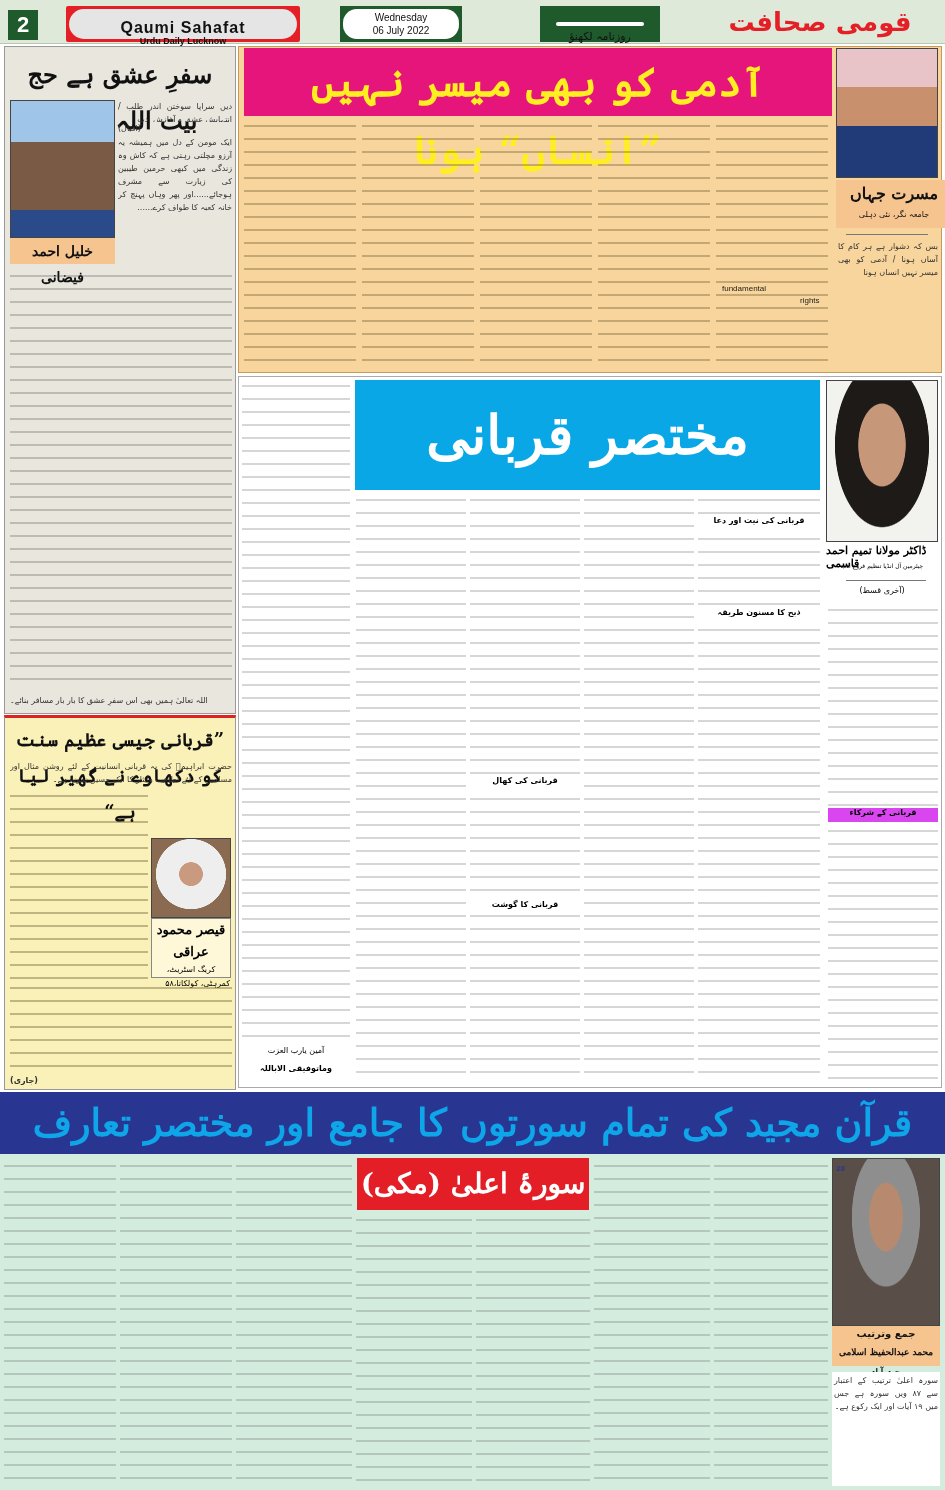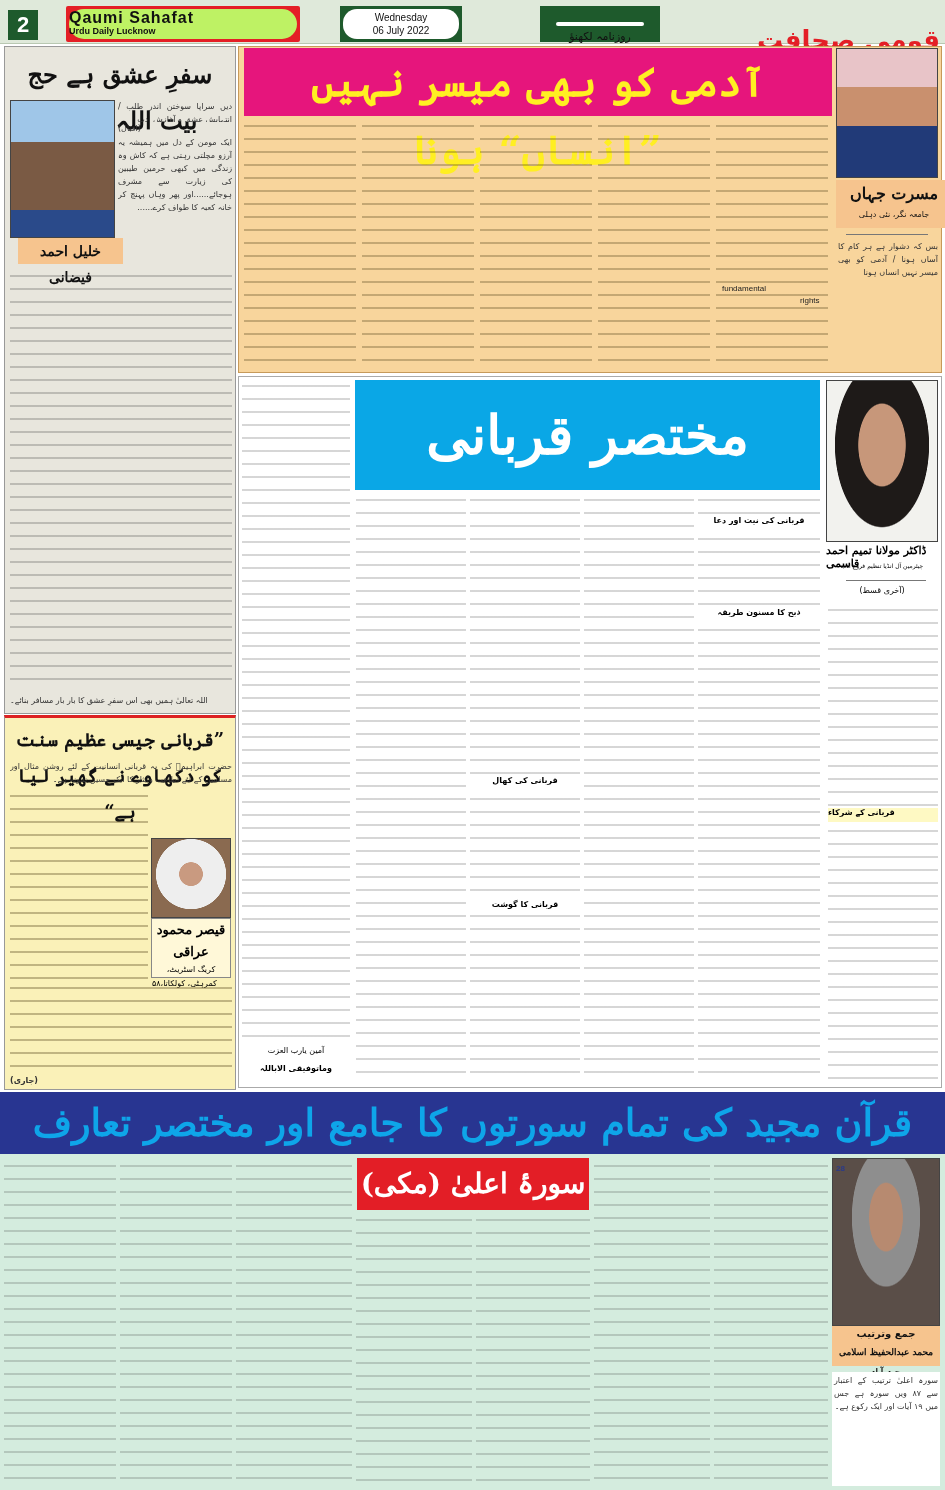--- a/index.html
+++ b/index.html
@@ -2,28 +2,28 @@
 <html><head>
 <meta charset="utf-8">
 <style>
 *{box-sizing:border-box;margin:0;padding:0}
 body{width:945px;height:1490px;background:#fff;font-family:"DejaVu Sans",sans-serif;position:relative;overflow:hidden}
 .abs{position:absolute}
 
 .mast{left:0;top:0;width:945px;height:44px;background:#dfe9da;border-bottom:1px solid #b9c8b2}
 .pgnum{left:8px;top:10px;width:30px;height:30px;background:#1e5a2c;color:#fff;font:bold 22px "Liberation Sans",sans-serif;text-align:center;line-height:30px}
 .brandbox{left:66px;top:6px;width:234px;height:36px;background:#e41f26;border-radius:2px;padding:3px}
-.brandin{width:100%;height:100%;background:#bef264;border-radius:15px;padding-top:1px}
+.brandin{width:100%;height:100%;background:#e5e5e5;border-radius:15px;text-align:center;padding-top:11px}
 .brand-t{font:bold 16px "Liberation Sans",sans-serif;color:#111;letter-spacing:1px;line-height:16px}
 .brand-s{font:bold 9px "Liberation Sans",sans-serif;color:#111;line-height:11px}
 .datebox{left:340px;top:6px;width:122px;height:36px;background:#1e5a2c;padding:3px}
 .datein{width:100%;height:100%;background:#fff;border-radius:14px;text-align:center;font:10px "Liberation Sans",sans-serif;color:#111;line-height:13px;padding-top:2px}
 .urdubox{left:540px;top:6px;width:120px;height:36px;background:#1e5a2c;padding:16px}
 .urduin{width:100%;height:100%;background:#fff;border-radius:14px;text-align:center;font:11px "DejaVu Sans",sans-serif;line-height:30px;color:#111}
-.urdutitle{left:700px;top:20px;width:240px;height:40px;color:#e41f26;font:bold 26px "DejaVu Sans",sans-serif;text-align:right;line-height:40px;direction:rtl}
+.urdutitle{left:700px;top:2px;width:240px;height:40px;color:#e41f26;font:bold 26px "DejaVu Sans",sans-serif;text-align:center;line-height:40px;direction:rtl}
 
 .sec-left-top{left:4px;top:46px;width:232px;height:668px;background:#e8e6dd;border:1px solid #999}
 .sec-left-mid{left:4px;top:715px;width:232px;height:375px;background:#faf1b8;border:1px solid #999;border-top:3px solid #d22}
 .sec-article1{left:238px;top:46px;width:704px;height:327px;background:#f8d59c;border:1px solid #c79a5a}
 .sec-article2{left:238px;top:376px;width:704px;height:712px;background:#fff;border:1px solid #aaa}
 .sec-quran{left:0;top:1092px;width:945px;height:398px;background:#d4ecde}
 .col-text{font:8px "DejaVu Sans",sans-serif;color:#333;direction:rtl;text-align:justify;line-height:13px;overflow:hidden}
 .lines{background:repeating-linear-gradient(#fff0 0 5px,#3336 5px 7px,#fff0 7px 13px)}
 .lines-y{background:repeating-linear-gradient(#fff0 0 5px,#5a4a2099 5px 7px,#fff0 7px 13px)}
 .pink-head{left:244px;top:48px;width:588px;height:68px;background:#e6157c;color:#ffef22;font:bold 40px "DejaVu Serif",serif;direction:rtl;text-align:center;line-height:68px}
@@ -52,35 +52,35 @@
   </div>
 </div>
 <div class="abs urdubox">
   <div class="urduin">روزنامہ لکھنؤ</div>
 </div>
 <div class="abs urdutitle">قومی صحافت</div>
 
 <div class="abs sec-left-top"></div>
 <div class="abs" style="left:8px;top:52px;width:224px;height:46px;font:bold 24px 'DejaVu Serif',serif;direction:rtl;text-align:center;color:#111;line-height:46px">سفرِ عشق ہے حج بیت اللہ شریف</div>
 <div class="abs photo" style="left:10px;top:100px;width:105px;height:138px;background:linear-gradient(#9fc6e8 0 30%,#7a5a44 30% 80%,#2a4a8a 80%)"></div>
-<div class="abs capbox" style="left:18px;top:238px;width:105px;height:26px;font:bold 14px 'DejaVu Serif',serif;line-height:26px">خلیل احمد فیضانی</div>
+<div class="abs capbox" style="left:10px;top:238px;width:105px;height:26px;font:bold 14px 'DejaVu Serif',serif;line-height:26px">خلیل احمد فیضانی</div>
 <div class="abs col-text" style="left:118px;top:100px;width:114px;height:22px">دیں سراپا سوختن اندر طلب / انتہایش عشق و آغازش ادب</div>
 <div class="abs col-text" style="left:118px;top:122px;width:114px;height:12px;text-align:left">(اقبال)</div>
 <div class="abs col-text" style="left:118px;top:136px;width:114px;height:130px">ایک مومن کے دل میں ہمیشہ یہ آرزو مچلتی رہتی ہے کہ کاش وہ زندگی میں کبھی حرمین طیبین کی زیارت سے مشرف ہوجائے......اور پھر وہاں پہنچ کر خانہ کعبہ کا طواف کرے......</div>
 <div class="abs lines" style="left:10px;top:270px;width:222px;height:420px;opacity:.6"></div>
 <div class="abs col-text" style="left:10px;top:694px;width:222px;height:14px;text-align:left">اللہ تعالیٰ ہمیں بھی اس سفرِ عشق کا بار بار مسافر بنائے۔</div>
 
 <div class="abs sec-left-mid"></div>
 <div class="abs" style="left:8px;top:722px;width:224px;height:36px;font:bold 18px 'DejaVu Serif',serif;direction:rtl;text-align:center;color:#111;line-height:36px">”قربانی جیسی عظیم سنت کو دکھاوے نے گھیر لیا ہے“</div>
 <div class="abs col-text" style="left:10px;top:760px;width:222px;height:26px">حضرت ابراہیمؑ کی یہ قربانی انسانیت کے لئے روشن مثال اور مسلمین کے لئے اطاعت وایثار کا ایک حسین نمونہ ہے۔</div>
 <div class="abs photo" style="left:151px;top:838px;width:80px;height:80px;background:radial-gradient(circle at 50% 45%,#c99a80 0 20%,#eee 21% 60%,#8a6a50 61%)"></div>
 <div class="abs" style="left:151px;top:918px;width:80px;height:60px;background:#fff8d8;border:1px solid #888">
   <div style="font:bold 13px 'DejaVu Serif',serif;direction:rtl;text-align:center;line-height:22px">قیصر محمود عراقی</div>
   <div style="font:8px 'DejaVu Sans',sans-serif;direction:rtl;text-align:center;line-height:14px">کریگ اسٹریٹ،</div>
-  <div style="font:8px 'DejaVu Sans',sans-serif;direction:rtl;text-align:left;line-height:14px">کمرہٹی، کولکاتا،۵۸</div>
+  <div style="font:8px 'DejaVu Sans',sans-serif;direction:rtl;text-align:right;line-height:14px">کمرہٹی، کولکاتا،۵۸</div>
 </div>
 <div class="abs lines-y" style="left:10px;top:790px;width:138px;height:190px;opacity:.6"></div>
 <div class="abs lines-y" style="left:10px;top:982px;width:222px;height:92px;opacity:.6"></div>
 <div class="abs col-text" style="left:10px;top:1074px;width:60px;height:14px;text-align:left;font-weight:bold">(جاری)</div>
 
 <div class="abs sec-article1"></div>
 <div class="abs pink-head">آدمی کو بھی میسر نہیں ”انساں“ ہونا</div>
 <div class="abs photo" style="left:836px;top:48px;width:102px;height:130px;background:linear-gradient(#e8c4c8 0 30%,#c9906e 30% 60%,#213a78 60%)"></div>
 <div class="abs capbox" style="left:836px;top:180px;width:116px;height:48px">
   <div style="font:bold 16px 'DejaVu Serif',serif;line-height:28px">مسرت جہاں</div>
@@ -107,21 +107,21 @@
 <div class="abs lines" style="left:242px;top:380px;width:108px;height:660px;opacity:.5"></div>
 <div class="abs lines" style="left:356px;top:494px;width:110px;height:590px;opacity:.5"></div>
 <div class="abs lines" style="left:470px;top:494px;width:110px;height:590px;opacity:.5"></div>
 <div class="abs lines" style="left:584px;top:494px;width:110px;height:590px;opacity:.5"></div>
 <div class="abs lines" style="left:698px;top:494px;width:122px;height:590px;opacity:.5"></div>
 <div class="abs lines" style="left:828px;top:604px;width:110px;height:480px;opacity:.5"></div>
 <div class="abs" style="left:698px;top:516px;width:122px;height:14px;font:bold 8px 'DejaVu Sans',sans-serif;direction:rtl;text-align:center;background:#fff">قربانی کی نیت اور دعا</div>
 <div class="abs" style="left:698px;top:608px;width:122px;height:14px;font:bold 8px 'DejaVu Sans',sans-serif;direction:rtl;text-align:center;background:#fff">ذبح کا مسنون طریقہ</div>
 <div class="abs" style="left:470px;top:776px;width:110px;height:14px;font:bold 8px 'DejaVu Sans',sans-serif;direction:rtl;text-align:center;background:#fff">قربانی کی کھال</div>
 <div class="abs" style="left:470px;top:900px;width:110px;height:14px;font:bold 8px 'DejaVu Sans',sans-serif;direction:rtl;text-align:center;background:#fff">قربانی کا گوشت</div>
-<div class="abs" style="left:828px;top:808px;width:110px;height:14px;font:bold 8px 'DejaVu Sans',sans-serif;direction:rtl;text-align:left;background:#fef9c3">قربانی کے شرکاء</div>
+<div class="abs" style="left:828px;top:808px;width:110px;height:14px;font:bold 8px 'DejaVu Sans',sans-serif;direction:rtl;text-align:center;background:#d946ef">قربانی کے شرکاء</div>
 <div class="abs" style="left:242px;top:1046px;width:108px;height:16px;font:8px 'DejaVu Sans',sans-serif;direction:rtl;text-align:center;background:#fff">آمین یارب العزت</div>
 <div class="abs" style="left:242px;top:1064px;width:108px;height:18px;font:bold 8px 'DejaVu Sans',sans-serif;direction:rtl;text-align:center;background:#fff">وماتوفیقی الاباللہ</div>
 
 <div class="abs sec-quran"></div>
 <div class="abs quran-band">قرآن مجید کی تمام سورتوں کا جامع اور مختصر تعارف</div>
 <div class="abs sura-box">سورۂ اعلیٰ (مکی)</div>
 <div class="abs photo" style="left:832px;top:1158px;width:108px;height:168px;background:radial-gradient(ellipse at 50% 35%,#b78a70 0 22%,#8e8e8e 23% 45%,#5a4e48 46%)"></div>
 <div class="abs" style="left:836px;top:1164px;font:bold 8px 'Liberation Sans',sans-serif;color:#2a3a8a">28</div>
 <div class="abs capbox" style="left:832px;top:1326px;width:108px;height:40px;background:#f6c48e">
   <div style="font:bold 10px 'DejaVu Sans',sans-serif;line-height:16px">جمع وترتیب</div>

